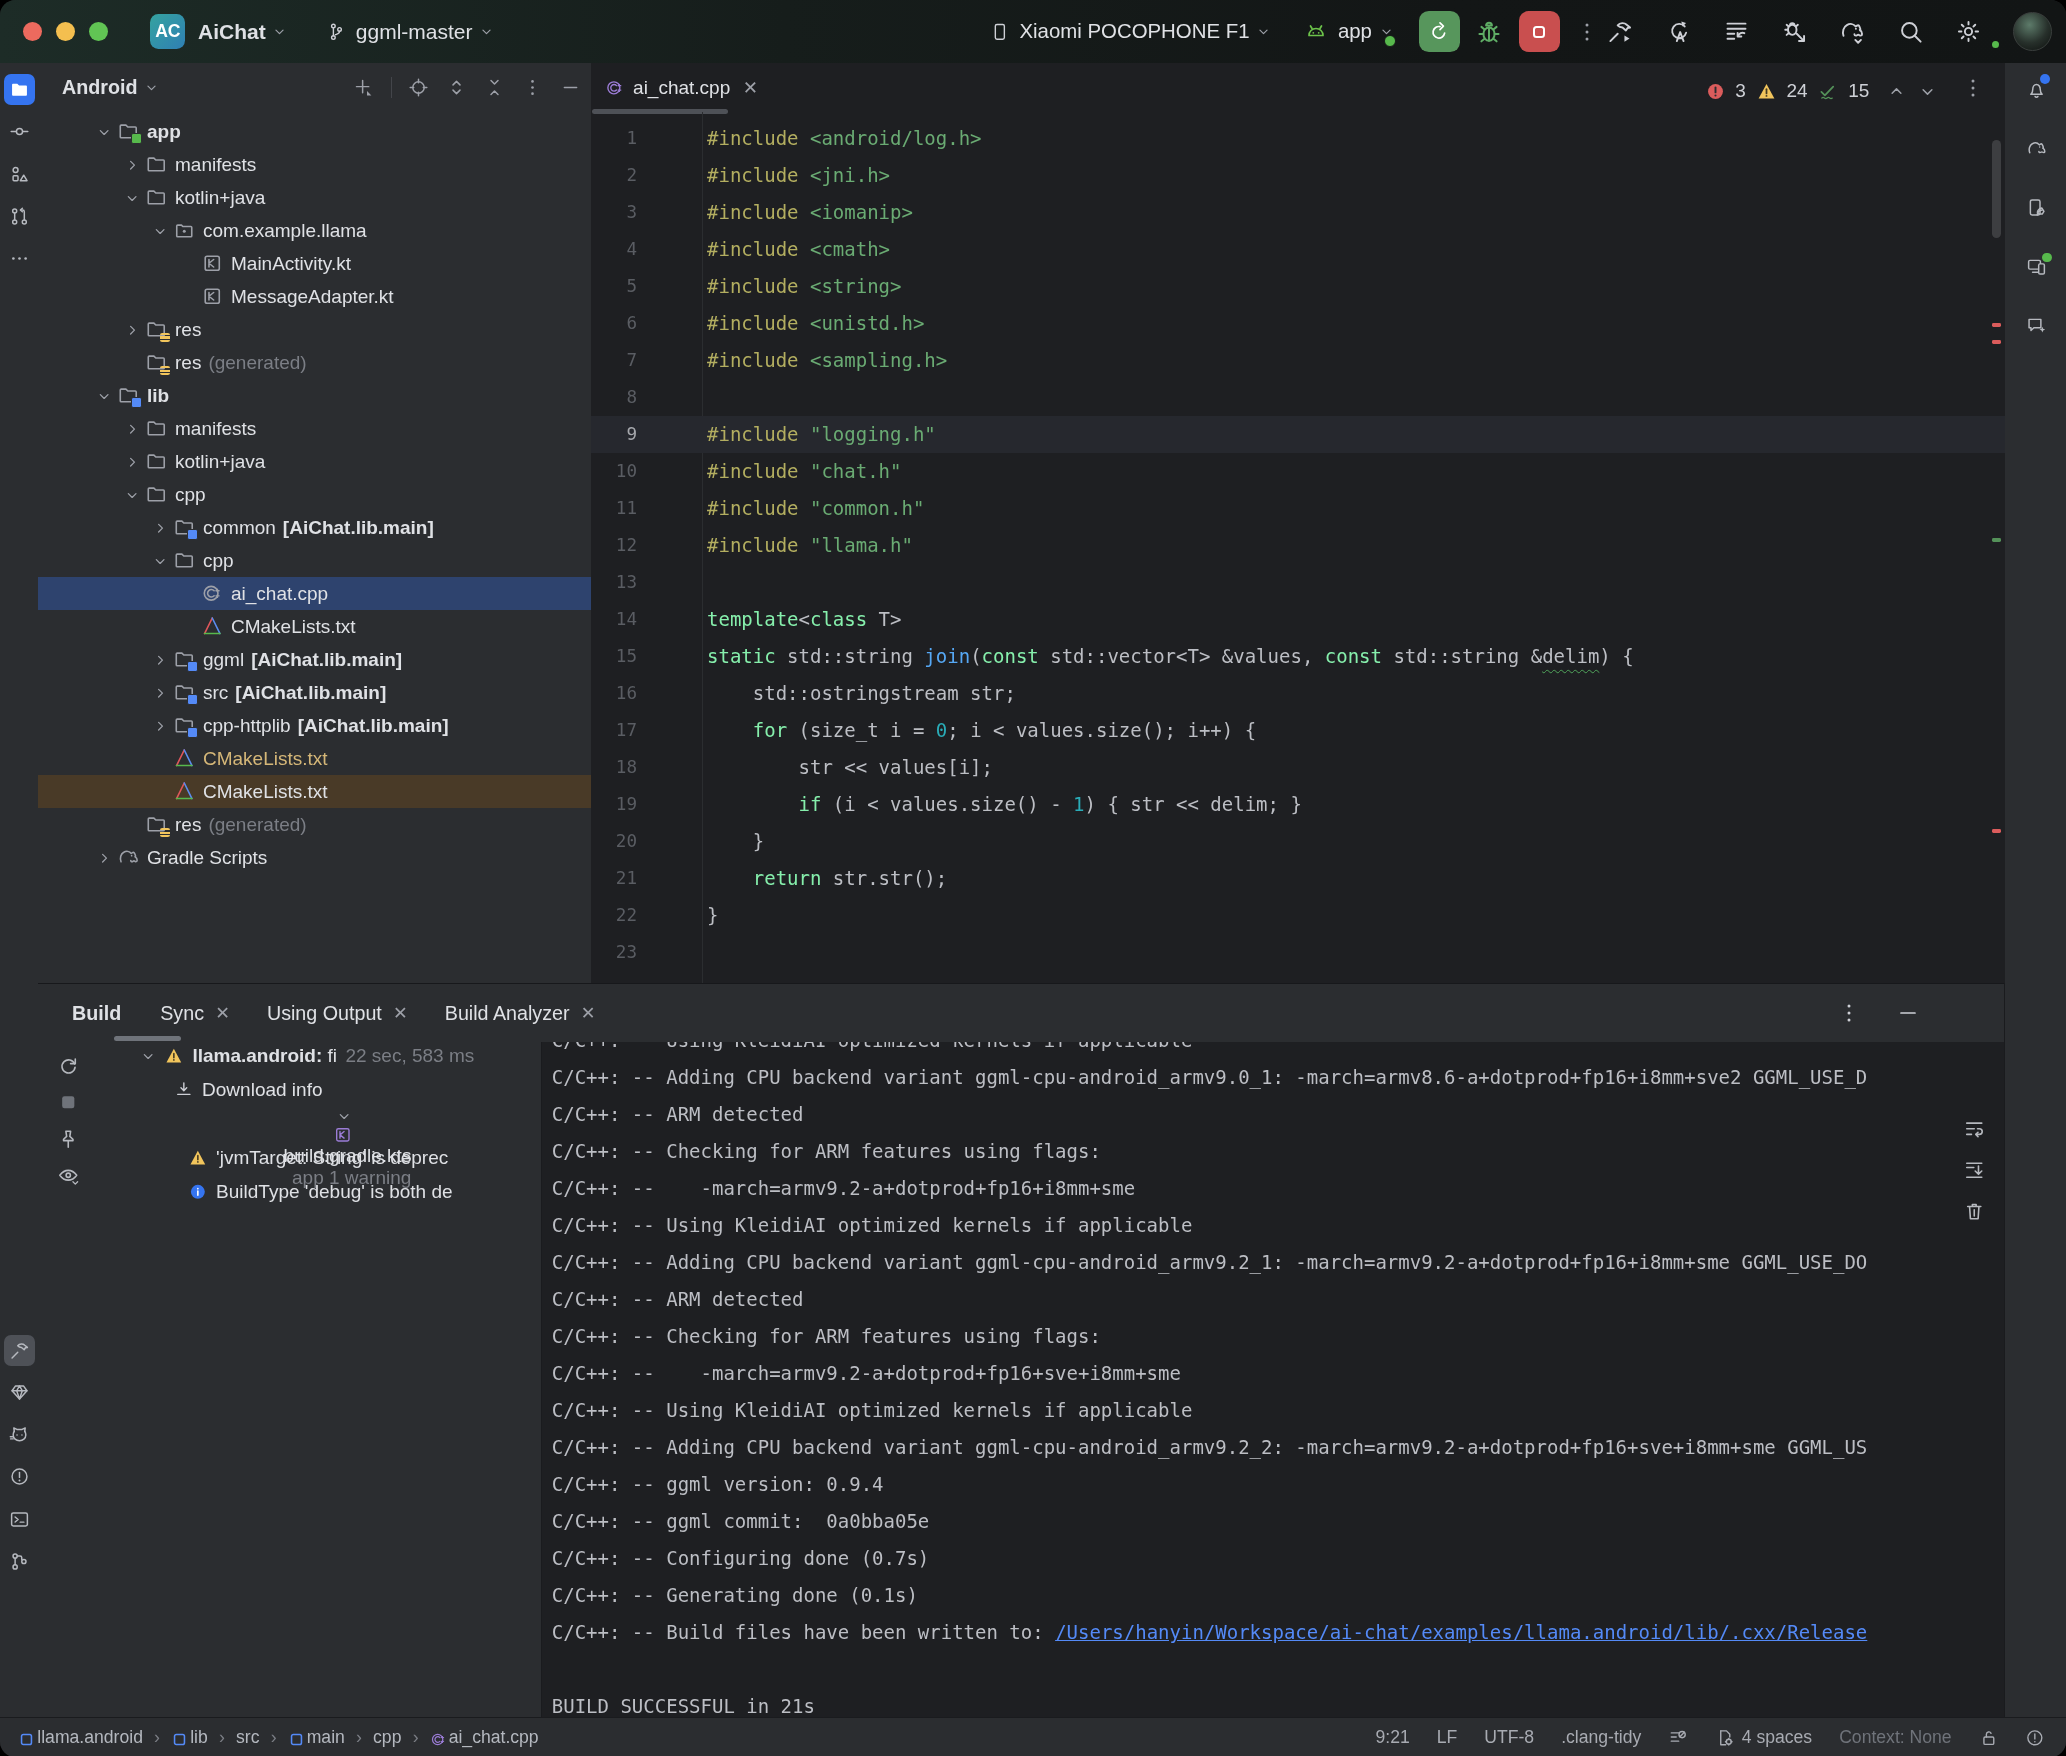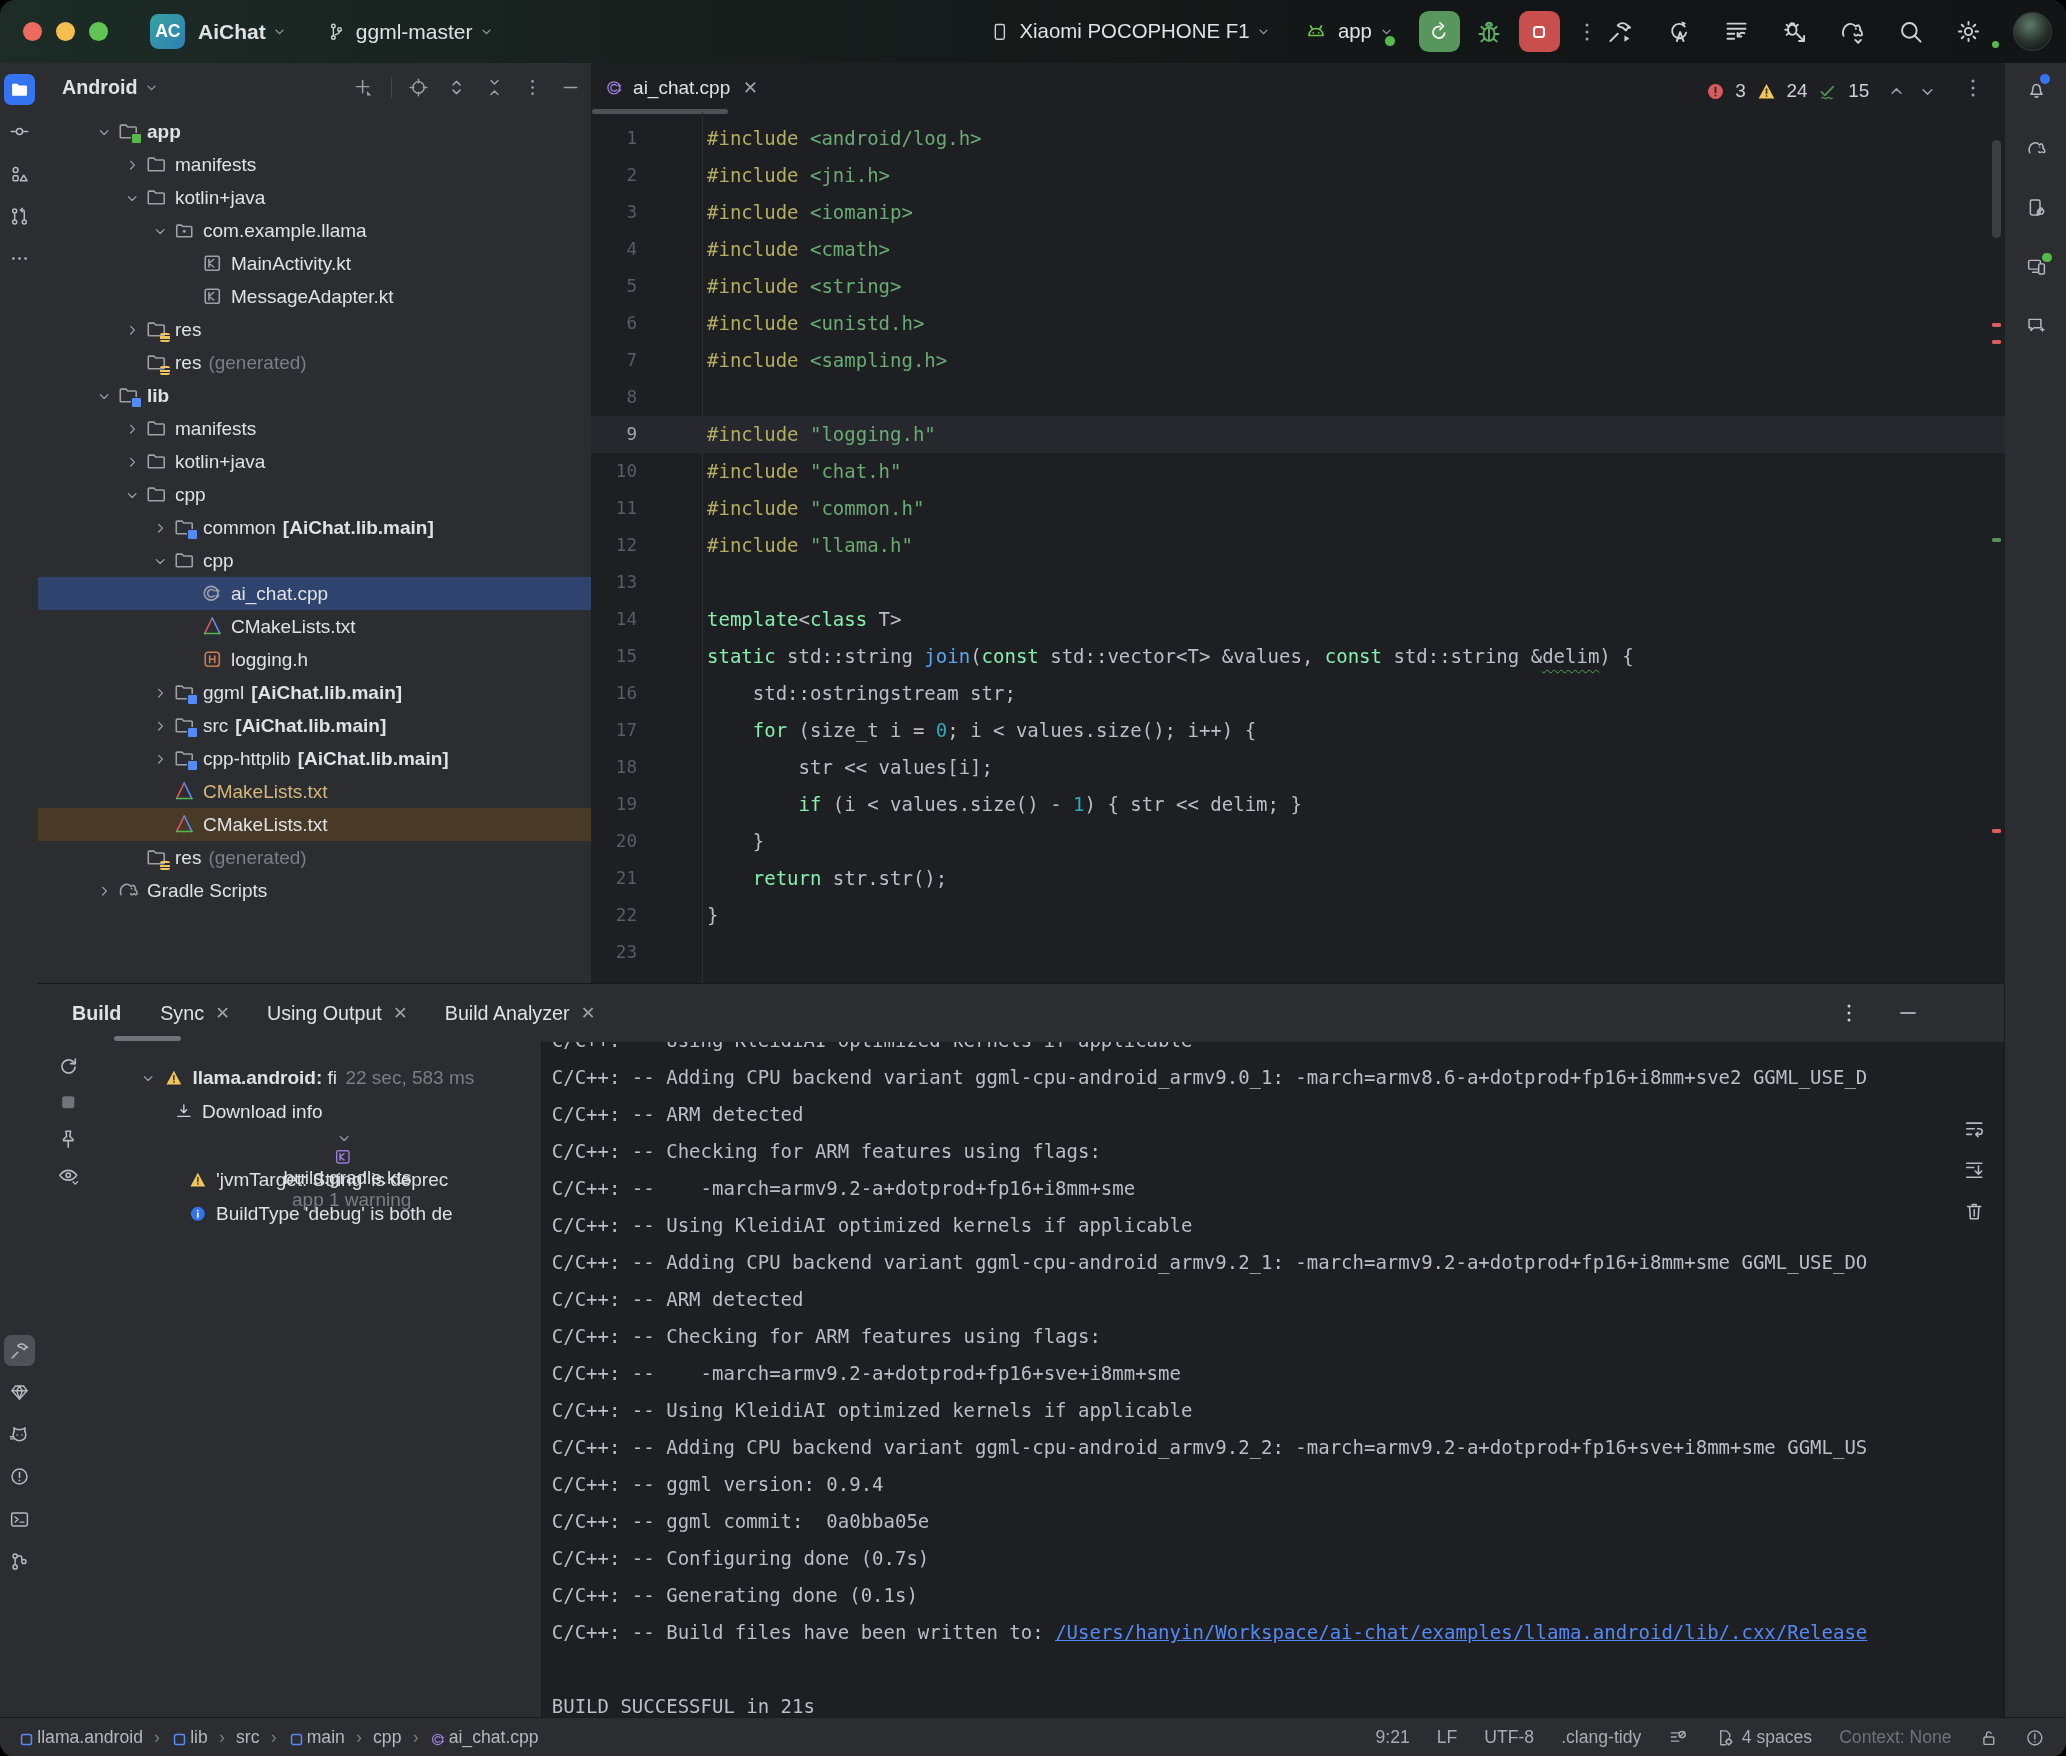--- a/index.html
+++ b/index.html
@@ -90,21 +90,21 @@
   
   #build-panel{position:absolute;left:38px;top:983px;width:1966px;height:735px;background:#2b2d30;border-top:0.7px solid #17181b;overflow:hidden}
   #build-tabs{height:58px;display:flex;align-items:center;padding-left:34px;position:relative;font-size:19.7px}
   #build-title{font-weight:700;margin-right:39px}
   .btab{display:flex;align-items:center;gap:11.2px;margin-right:37px;color:#dfe1e5}
   .btab .close{color:#9da0a8;font-size:17.6px}
   #sync-underline{position:absolute;left:76px;top:52px;width:67px;height:4.9px;border-radius:2.8px;background:#6f737a}
   #build-tab-actions{position:absolute;right:84px;top:17px;display:flex;gap:35px;color:#9da0a8}
   #build-toolbar{position:absolute;left:0;top:58px;width:60px;bottom:0;display:flex;flex-direction:column;align-items:center;padding-top:12.7px;gap:14px}
   #build-toolbar .ic{width:22.5px;height:22.5px;color:#b6b9bf}
-  #build-tree{position:absolute;left:60px;top:77px;width:443px;bottom:0;font-size:19px;overflow:hidden}
+  #build-tree{position:absolute;left:60px;top:55px;width:443px;bottom:0;font-size:19px;overflow:hidden}
   .brow{height:34px;display:flex;align-items:center;white-space:nowrap}
   .brow .ic{margin-right:8.4px}
   .brow .chev{width:18.3px;height:18.3px;color:#9da0a8;margin-right:7px}
   .brow b{font-weight:700}
   .bdim{color:#7b7e85;margin-left:8.4px}
   #build-console{position:absolute;left:503px;top:58px;right:0;bottom:0;background:#1e1f22;border-left:0.7px solid #1a1b1e;overflow:hidden}
   #console-inner{margin-top:-19.7px;padding-left:9.8px;font-family:"DejaVu Sans Mono",monospace;font-size:19px;line-height:37px;color:#bcbec4;white-space:pre}
   #console-inner a{color:#548af7;text-decoration:underline}
   #console-toolbar{position:absolute;right:18.3px;top:76px;display:flex;flex-direction:column;gap:18.3px}
   #console-toolbar .ic{width:22.5px;height:22.5px;color:#b6b9bf}
@@ -686,34 +686,20 @@
             </svg>
           </span>
           <span class="ticon" style="color: rgb(157, 160, 168);">
             <svg viewBox="0 0 24 24" fill="none" stroke="currentColor" stroke-width="1.7" stroke-linecap="round" stroke-linejoin="round">
               <path d="M12 3.2 3.8 19.8" stroke="#e0575b"></path>
               <path d="M12 3.2l8.2 16.6" stroke="#5b8def"></path>
               <path d="M3.8 19.8h16.4" stroke="#57b94c"></path>
             </svg>
           </span>
           <span class="lbl">CMakeLists.txt</span>
-        </div>
-        <div class="trow" style="padding-left: 141px;">
-          <span class="chev empty">
-            <svg viewBox="0 0 24 24" fill="none" stroke="currentColor" stroke-width="1.7" stroke-linecap="round" stroke-linejoin="round">
-              <polyline points="10,7 15,12 10,17"></polyline>
-            </svg>
-          </span>
-          <span class="ticon" style="color: rgb(199, 125, 79);">
-            <svg viewBox="0 0 24 24" fill="none" stroke="currentColor" stroke-width="1.7" stroke-linecap="round" stroke-linejoin="round">
-              <rect x="4.5" y="4.5" width="15" height="15" rx="3" stroke="#c77d4f"></rect>
-              <path d="M9.3 8.5v7M14.7 8.5v7M9.3 12h5.4" stroke="#c77d4f"></path>
-            </svg>
-          </span>
-          <span class="lbl">logging.h</span>
         </div>
         <div class="trow" style="padding-left: 113px;">
           <span class="chev">
             <svg viewBox="0 0 24 24" fill="none" stroke="currentColor" stroke-width="1.7" stroke-linecap="round" stroke-linejoin="round">
               <polyline points="10,7 15,12 10,17"></polyline>
             </svg>
           </span>
           <span class="ticon" style="color: rgb(157, 160, 168);">
             <svg viewBox="0 0 24 24" fill="none" stroke="currentColor" stroke-width="1.7" stroke-linecap="round" stroke-linejoin="round">
               <path d="M3.5 6.5c0-.6.4-1 1-1h5l2 2h8c.6 0 1 .4 1 1v9.5c0 .6-.4 1-1 1h-15c-.6 0-1-.4-1-1z"></path>

